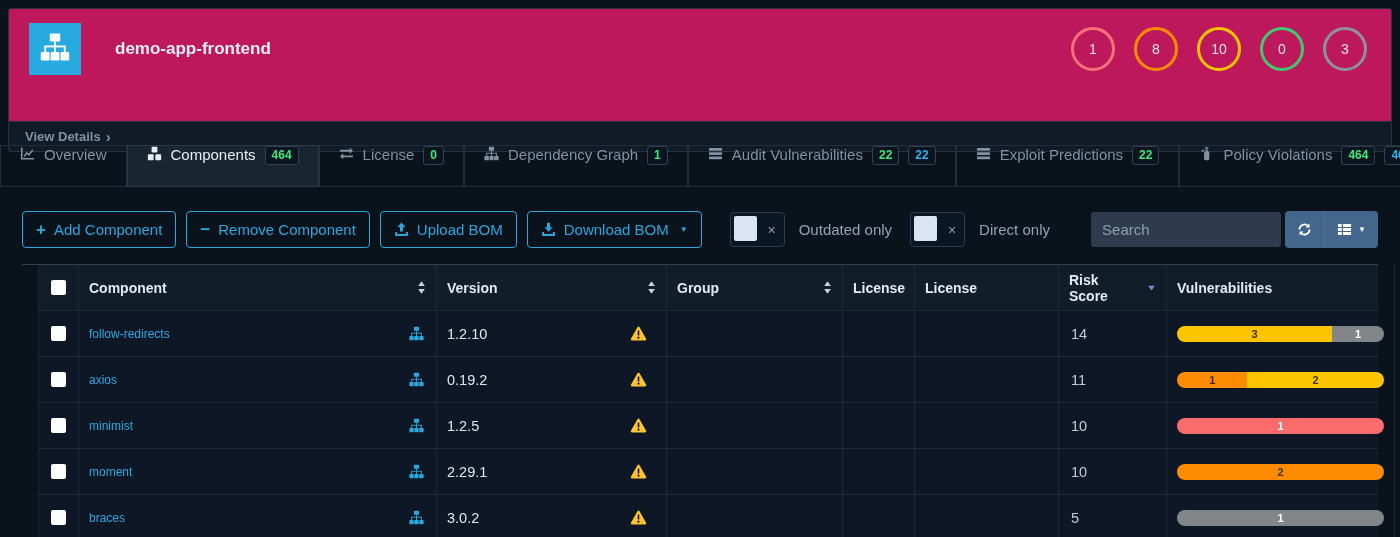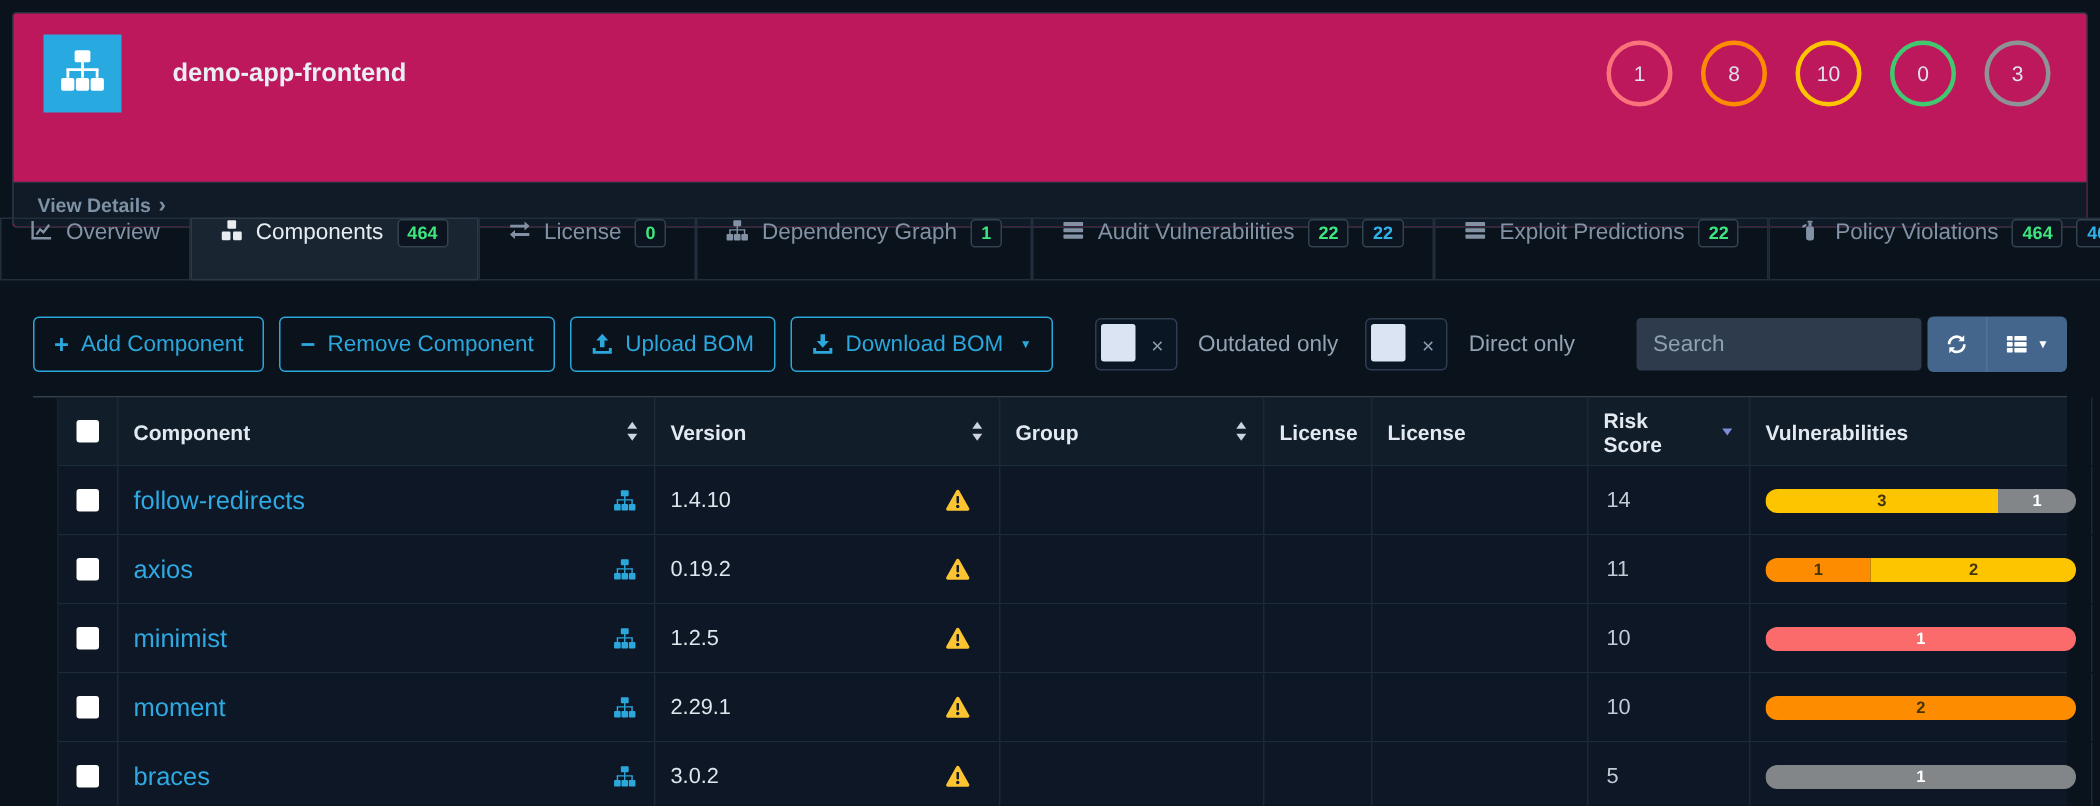--- a/index.html
+++ b/index.html
@@ -42,21 +42,21 @@
   .grp-caret{font-size:8px;color:#fff;}
   
   .table{position:absolute;left:22px;top:264px;width:1356px;border-top:1px solid #33414f;}
   .trow{display:grid;grid-template-columns:40px 358px 230px 176px 72px 144px 108px 228px;border-bottom:1px solid #1d2a39;border-left:1px solid #16222f;margin-left:16px;}
   .cell{display:flex;align-items:center;padding:0 10px;border-right:1px solid #1c2938;overflow:hidden;}
   .thead{height:45px;background:#121d2a;font-weight:bold;color:#e2e9f0;font-size:14px;}
   .tbody-row{height:45px;background:#0d1725;}
   .c-center{justify-content:center;}
   .c-between{justify-content:space-between;}
   .checkbox{width:15px;height:15px;background:#ffffff;border-radius:2px;cursor:pointer;flex:none;}
-  .link{color:#2fa9e1;font-size:17px;text-decoration:none;cursor:pointer;}
+  .link{color:#2fa9e1;font-size:12px;text-decoration:none;cursor:pointer;}
   .version{color:#dfe6ed;font-size:14.5px;}
   .risk{color:#c3ccd6;font-size:14.5px;padding-left:2px;}
   .hdr-gap{display:flex;align-items:center;gap:10px;}
   .vbar{display:flex;width:208px;height:16px;border-radius:9px;overflow:hidden;}
   .vseg{display:flex;align-items:center;justify-content:center;font-size:11px;font-weight:bold;}
   .ver-pad{padding-right:9px;}
   .sit-pad{display:flex;align-items:center;padding-right:2px;}
 </style>
 </head>
 <body>
@@ -319,21 +319,21 @@
               <path d="M7.5 5h1v2.5h-1z"></path>
               <path d="M2.3 7.2h11.4v1H2.3z"></path>
               <path d="M2.3 7.6h1v3h-1zM12.7 7.6h1v3h-1zM7.5 7.6h1v3h-1z"></path>
               <rect x="0.4" y="10.7" width="4.7" height="4.5" rx="0.7"></rect>
               <rect x="5.65" y="10.7" width="4.7" height="4.5" rx="0.7"></rect>
               <rect x="10.9" y="10.7" width="4.7" height="4.5" rx="0.7"></rect>
             </svg>
           </span>
         </div>
         <div class="cell c-between">
-          <span class="version">1.4.10</span>
+          <span class="version">1.2.10</span>
           <span class="ver-pad" style="display: flex;">
             <svg width="17" height="15" viewBox="0 0 16 14.4">
               <path d="M8 0.5c.42 0 .8.22 1 .6l6.3 11.2c.4.72-.1 1.6-.95 1.6H1.65c-.85 0-1.35-.88-.95-1.6L7 1.1c.2-.38.58-.6 1-.6z" fill="#fdc431"></path>
               <rect x="7.2" y="4.4" width="1.6" height="4.8" rx="0.5" fill="#141b26"></rect>
               <circle cx="8" cy="11.2" r="1.05" fill="#141b26"></circle>
             </svg>
           </span>
         </div>
         <div class="cell">
           <span></span>

